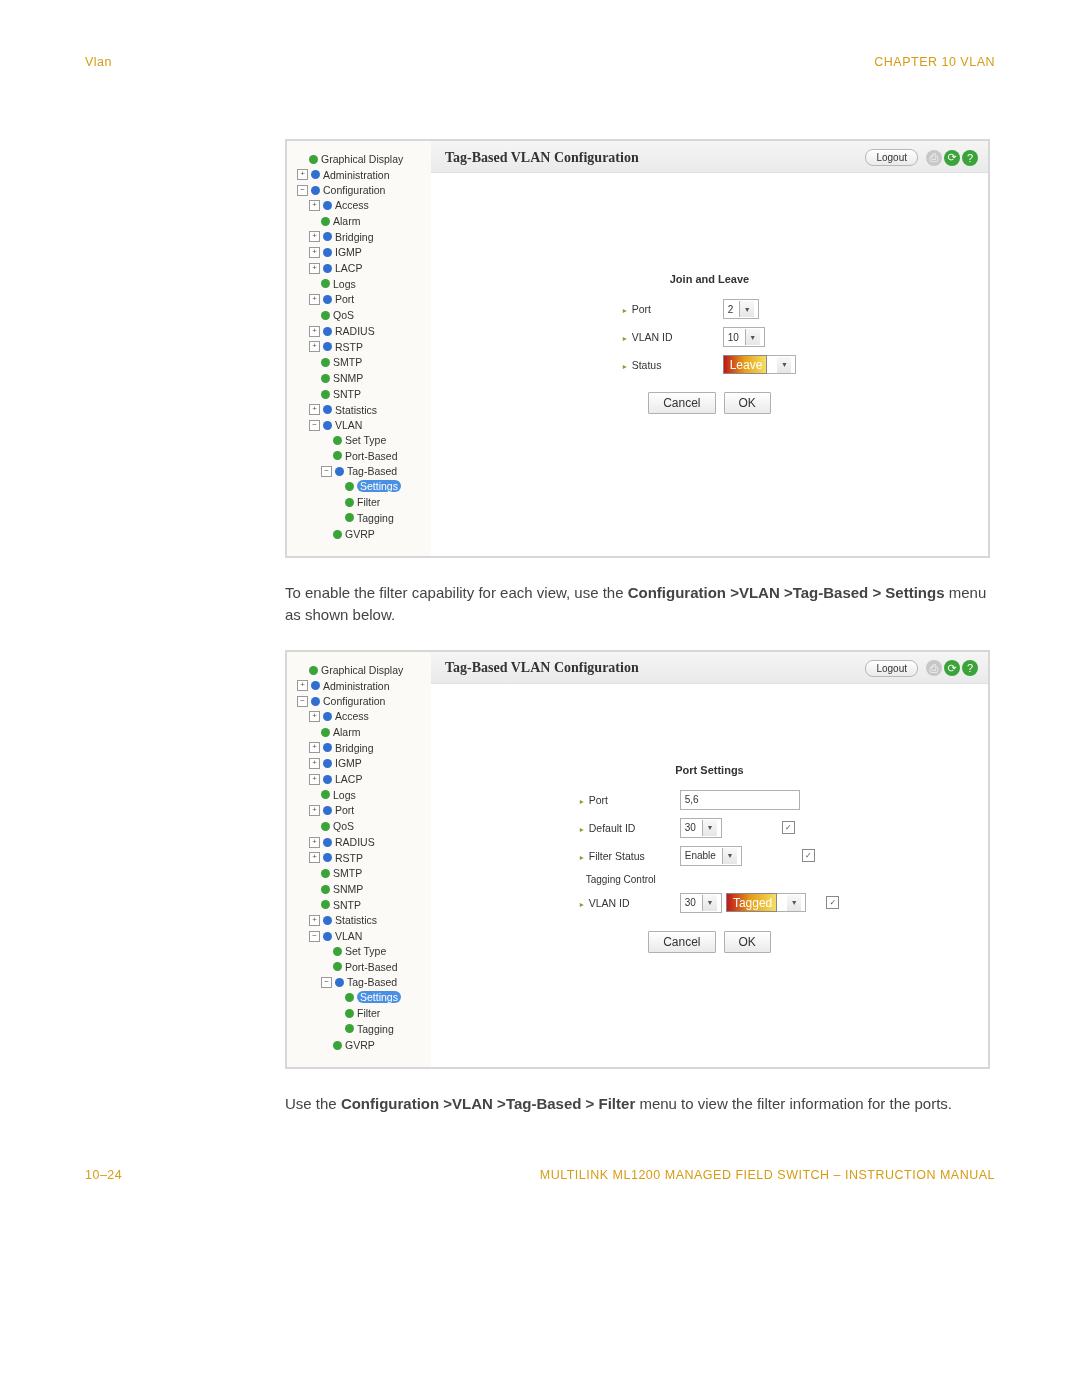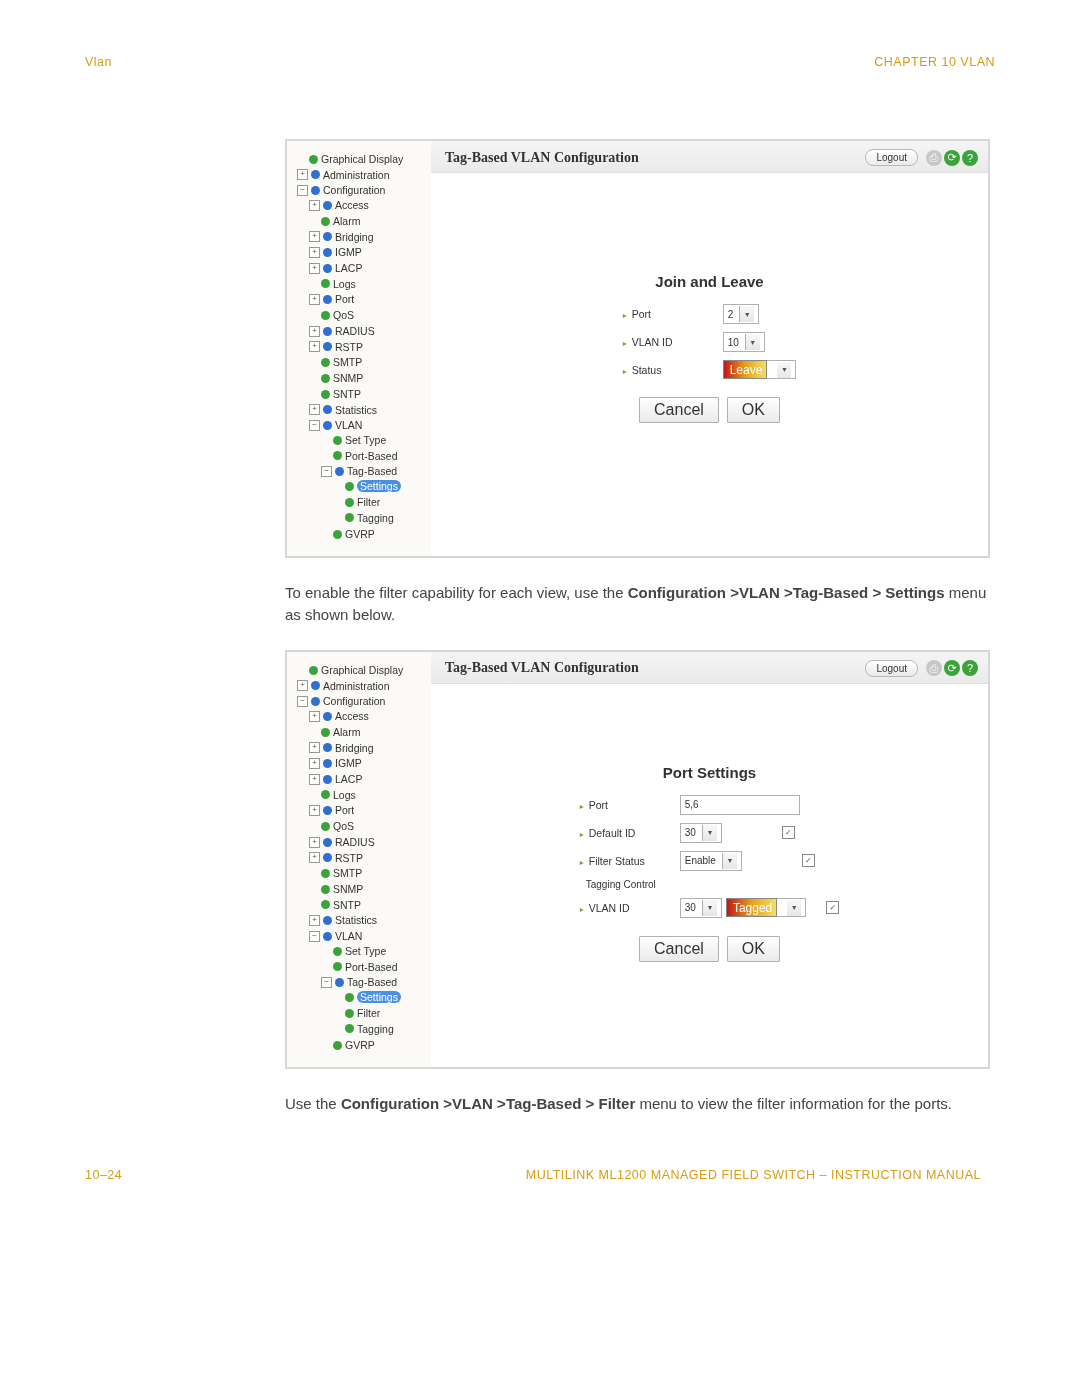--- a/index.html
+++ b/index.html
@@ -23,21 +23,21 @@
     justify-content: space-between;
     font-size: 12.5px;
     letter-spacing: 0.04em;
     color: #d69c13; 
   }
   .header-row { margin-bottom: 70px; }
   .footer-row {
     position: absolute;
     bottom: 215px;
     left: 85px;
-    right: 99px;
+    right: 85px;
   }
   .panel-wrap {
     margin-left: 200px;
     margin-right: 5px;
     margin-bottom: 24px;
   }
   .panel {
     border: 2px solid #d7d7d7;
     background: #fbfaf7;
     display: flex;
@@ -137,21 +137,21 @@
   .node-label { vertical-align: middle; color: #333; }
   .node-selected {
     background: #4a90e2;
     color: #fff;
     padding: 0 3px;
     border-radius: 6px;
   }
   
   .form-title {
     font-weight: bold;
-    font-size: 15px;
+    font-size: 11px;
     margin-top: 100px;
     margin-bottom: 14px;
   }
   .form-title.shortgap { margin-top: 80px; margin-bottom: 14px; }
   .form-rows { display: flex; flex-direction: column; gap: 8px; }
   .frow { display: flex; align-items: center; }
   .frow .lbl { width: 100px; }
   .frow .lbl::before {
     content: "▸";
     font-size: 8px;
@@ -210,21 +210,21 @@
     color: #555;
     background: #fff;
   }
   .fs-label {
     font-size: 10px;
     color: #333;
     position: relative;
   }
   .btn-row { margin-top: 18px; display: flex; gap: 8px; }
   .btn {
-    font-size: 16px;
+    font-size: 12px;
     background: linear-gradient(#fff,#eaeaea);
     border: 1px solid #b0b0b0;
     padding: 3px 14px;
     border-radius: 1px;
   }
   .body-text {
     margin-left: 200px;
     margin-right: 0;
     font-size: 15px;
     line-height: 22px;

